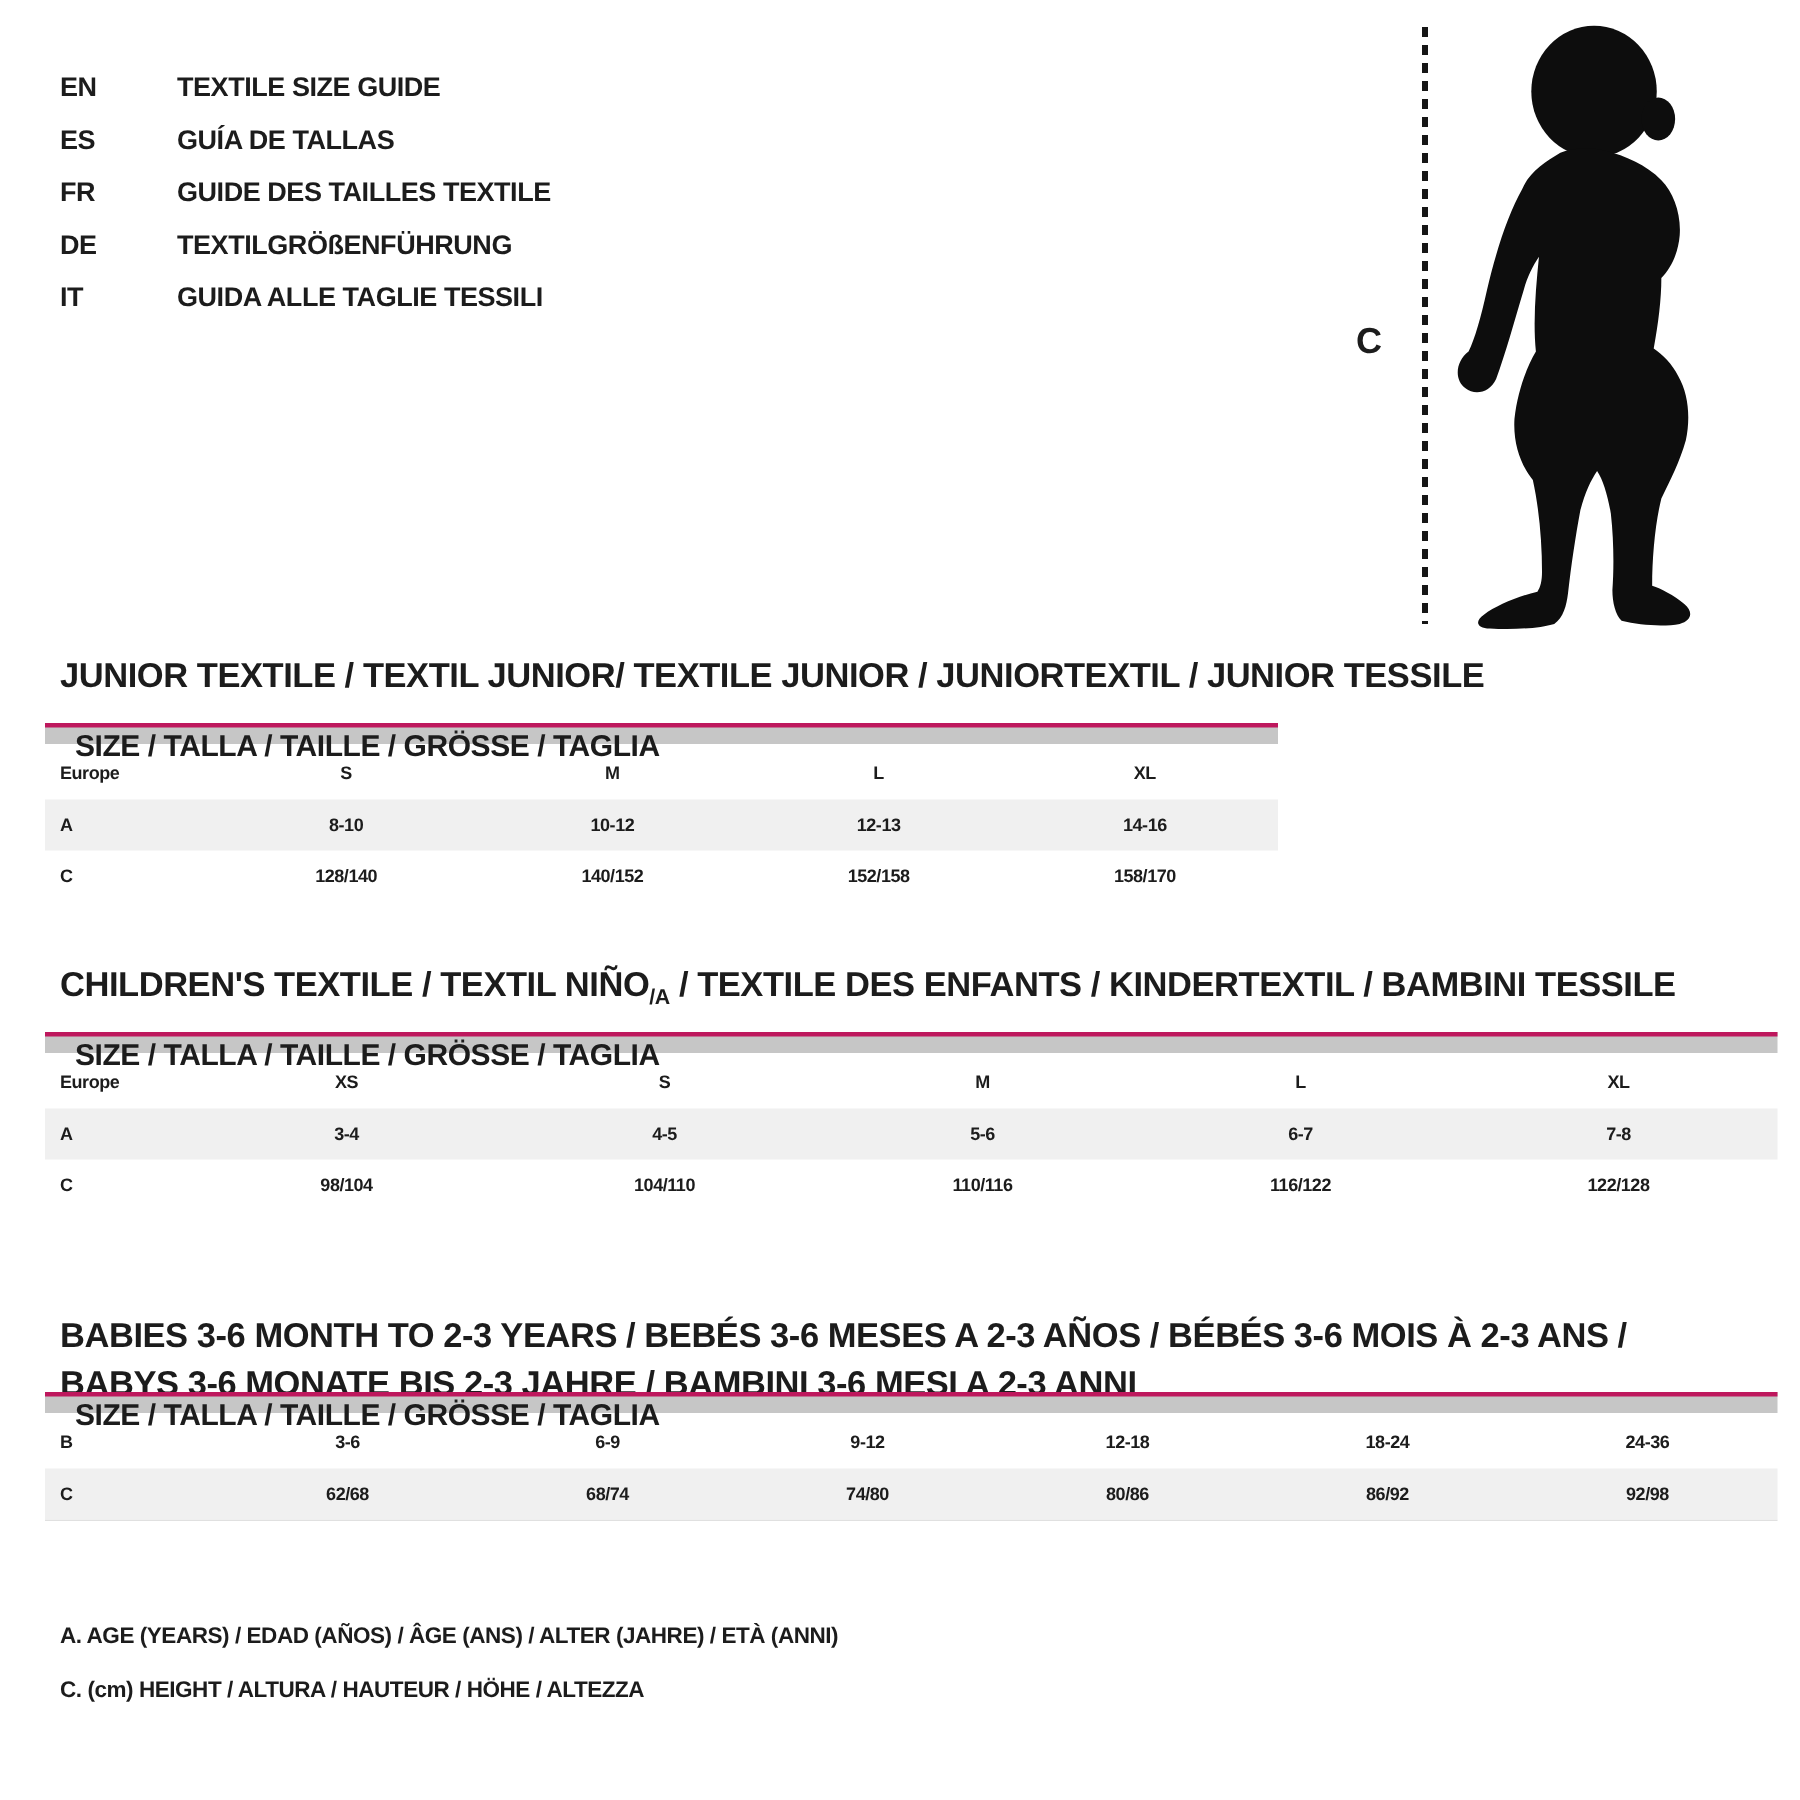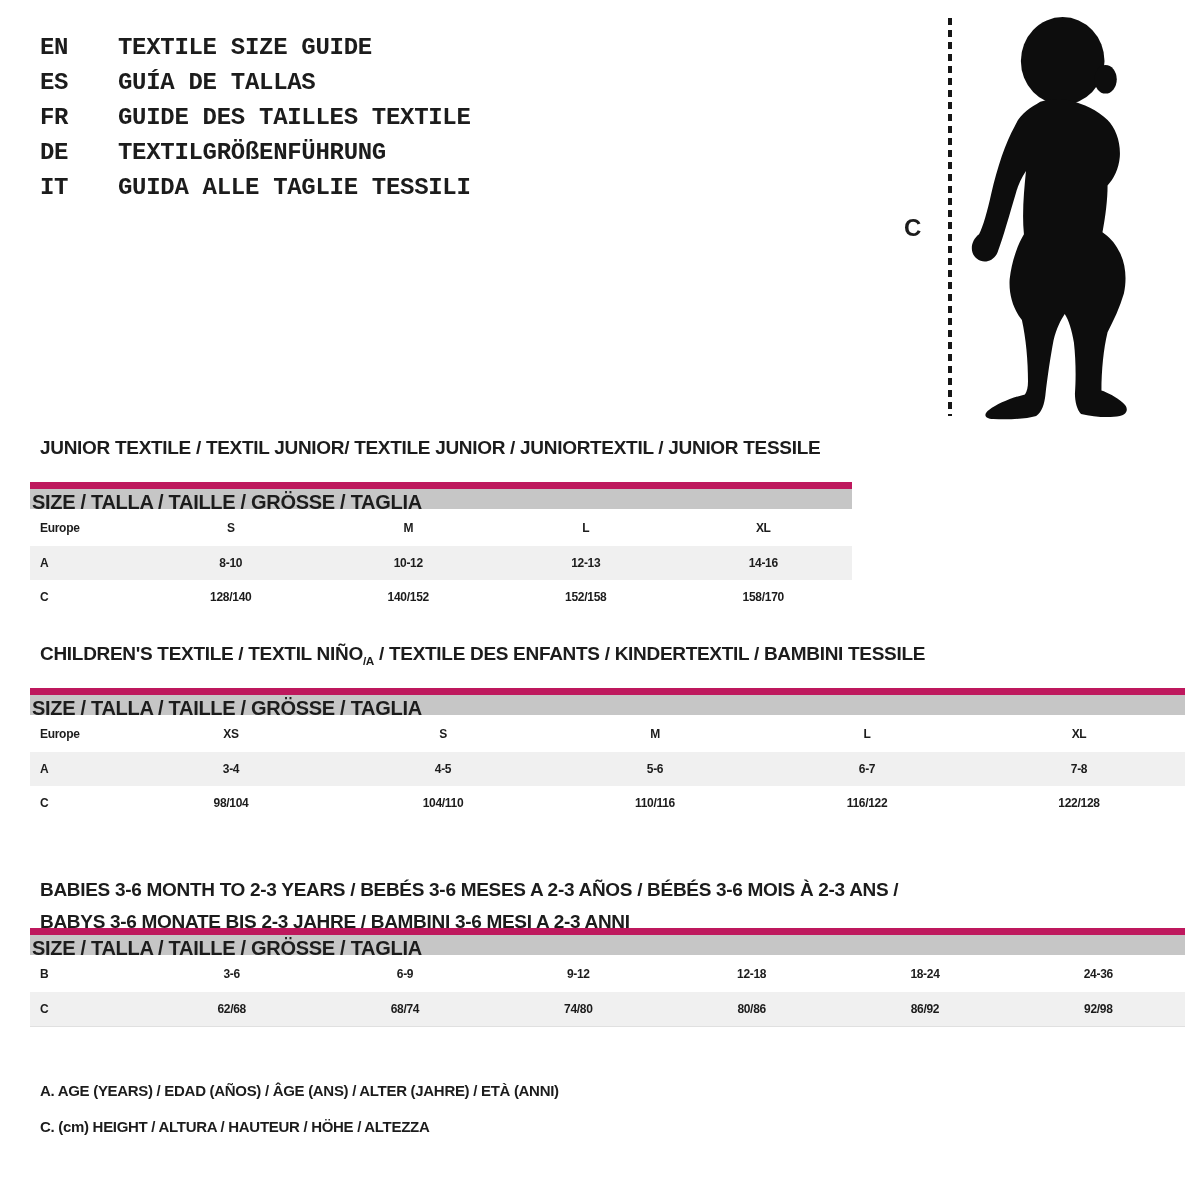--- a/index.html
+++ b/index.html
@@ -5,40 +5,40 @@
   html,body { margin:0; padding:0; background:#fff; }
   .canvas {
     position:relative; width:1200px; height:1200px; background:#ffffff;
     overflow:hidden; color:#1c1c1c;
     font-family:"Liberation Sans","DejaVu Sans",sans-serif;
     font-weight:bold; letter-spacing:-0.3px;
   }
 
   
   .hdr { position:absolute; left:40px; top:34px; }
-  .hline { display:flex; height:35px; align-items:flex-start; font-size:24px;font-family:Liberation Mono, monospace; }
+  .hline { display:flex; height:35px; align-items:flex-end; font-size:18px; }
   .hlang { width:78px; }
 
   
   .dash-line {
     position:absolute; left:948px; top:18px; width:4px; height:398px;
     background:repeating-linear-gradient(to bottom,#161616 0 7px,transparent 7px 12px);
   }
   .c-label { position:absolute; left:904px; top:214px; font-size:24px; }
   .baby-svg { position:absolute; left:958px; top:12px; width:190px; height:408px; }
 
   
-  .sec-title { position:absolute; left:40px; font-size:19px; white-space:nowrap; }
+  .sec-title { position:absolute; left:40px; font-size:23px; white-space:nowrap; }
   .sub { font-size:0.62em; vertical-align:sub; }
 
   
   .sizetable { position:absolute; left:30px; }
   .tbar {
-    height:27px; line-height:27px; padding-left:2px; font-size:20px;
-    background:#c6c6c6; border-top:7px solid #be185d; box-sizing:border-box;
+    height:14px; line-height:27px; padding-left:20px; font-size:20px;
+    background:#c6c6c6; border-top:3px solid #be185d; box-sizing:border-box;
   }
   .trow { display:flex; align-items:center; height:34px; font-size:12px; }
   .trow.first { height:37px; }
   .trow.shaded { background:#f0f0f0; }
   .tcell { flex:1; text-align:center; }
   .tlabel { flex:0 0 auto; text-align:left; padding-left:10px; box-sizing:border-box; }
   .t-junior   { width:822px; top:482px; }
   .t-junior   .tlabel { width:112px; }
   .t-children { width:1155px; top:688px; }
   .t-children .tlabel { width:95px; }

